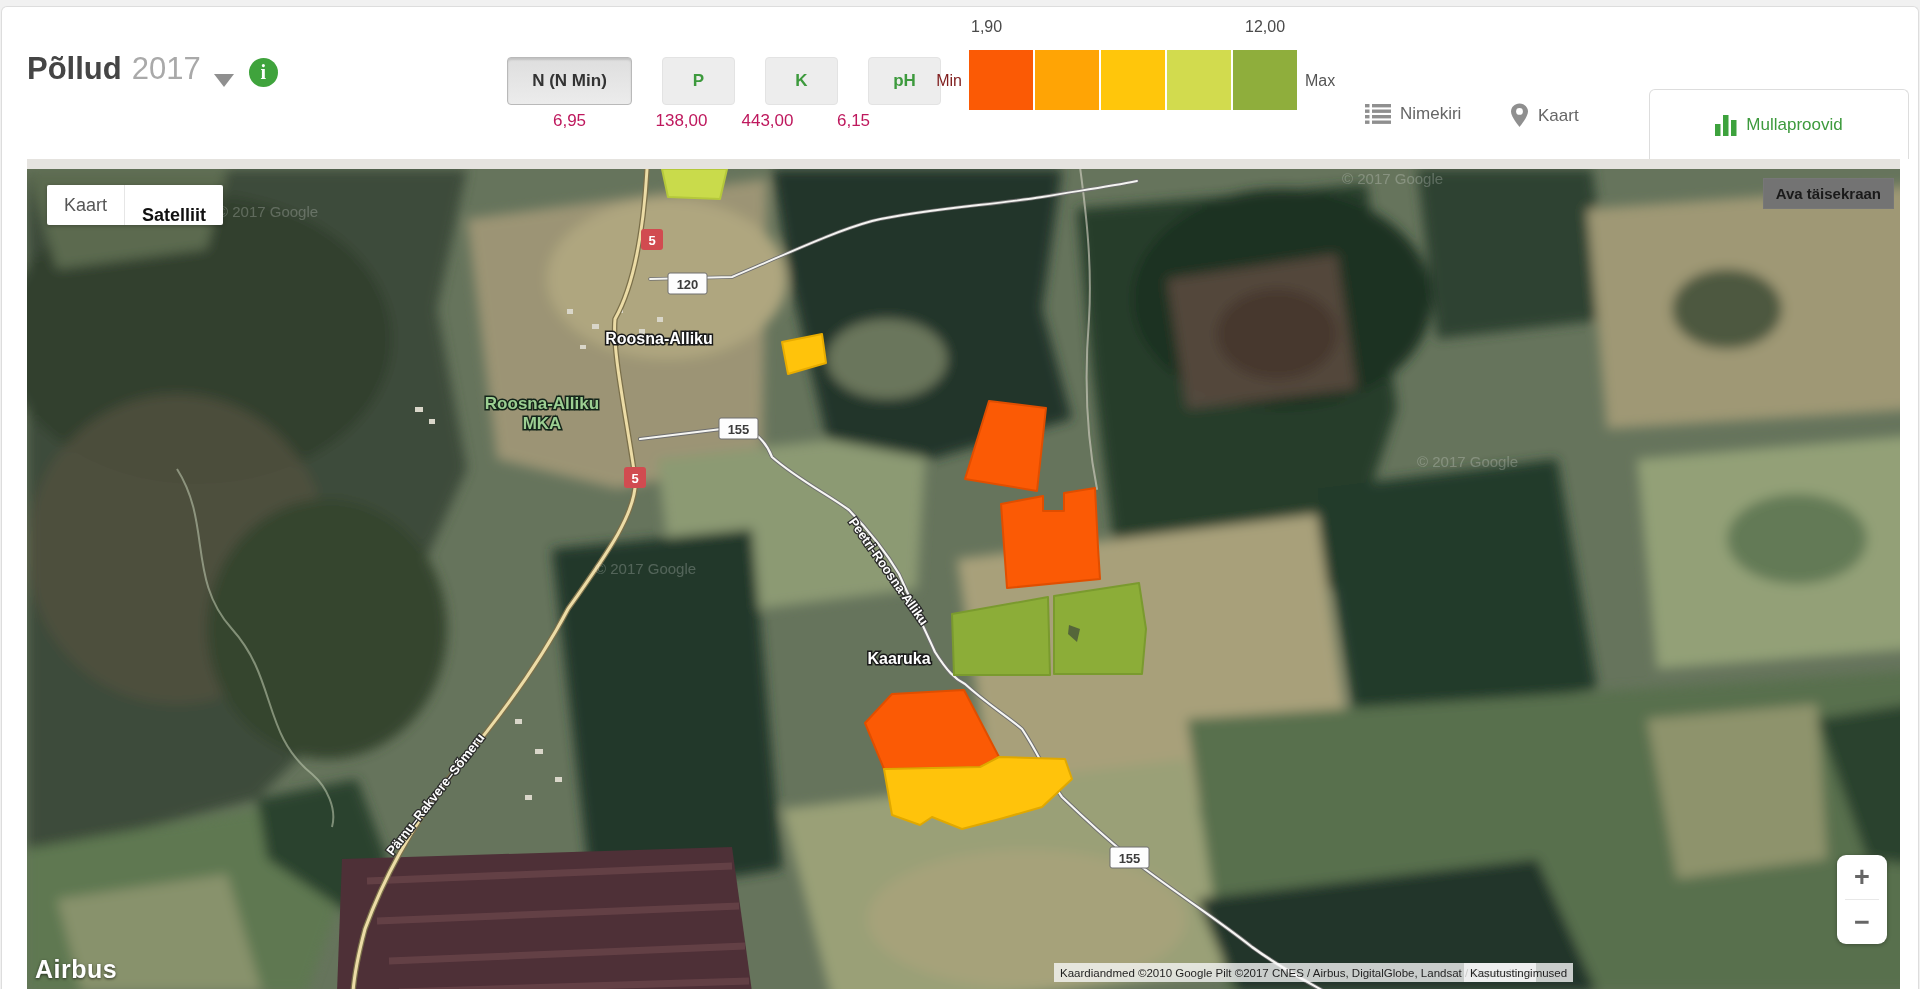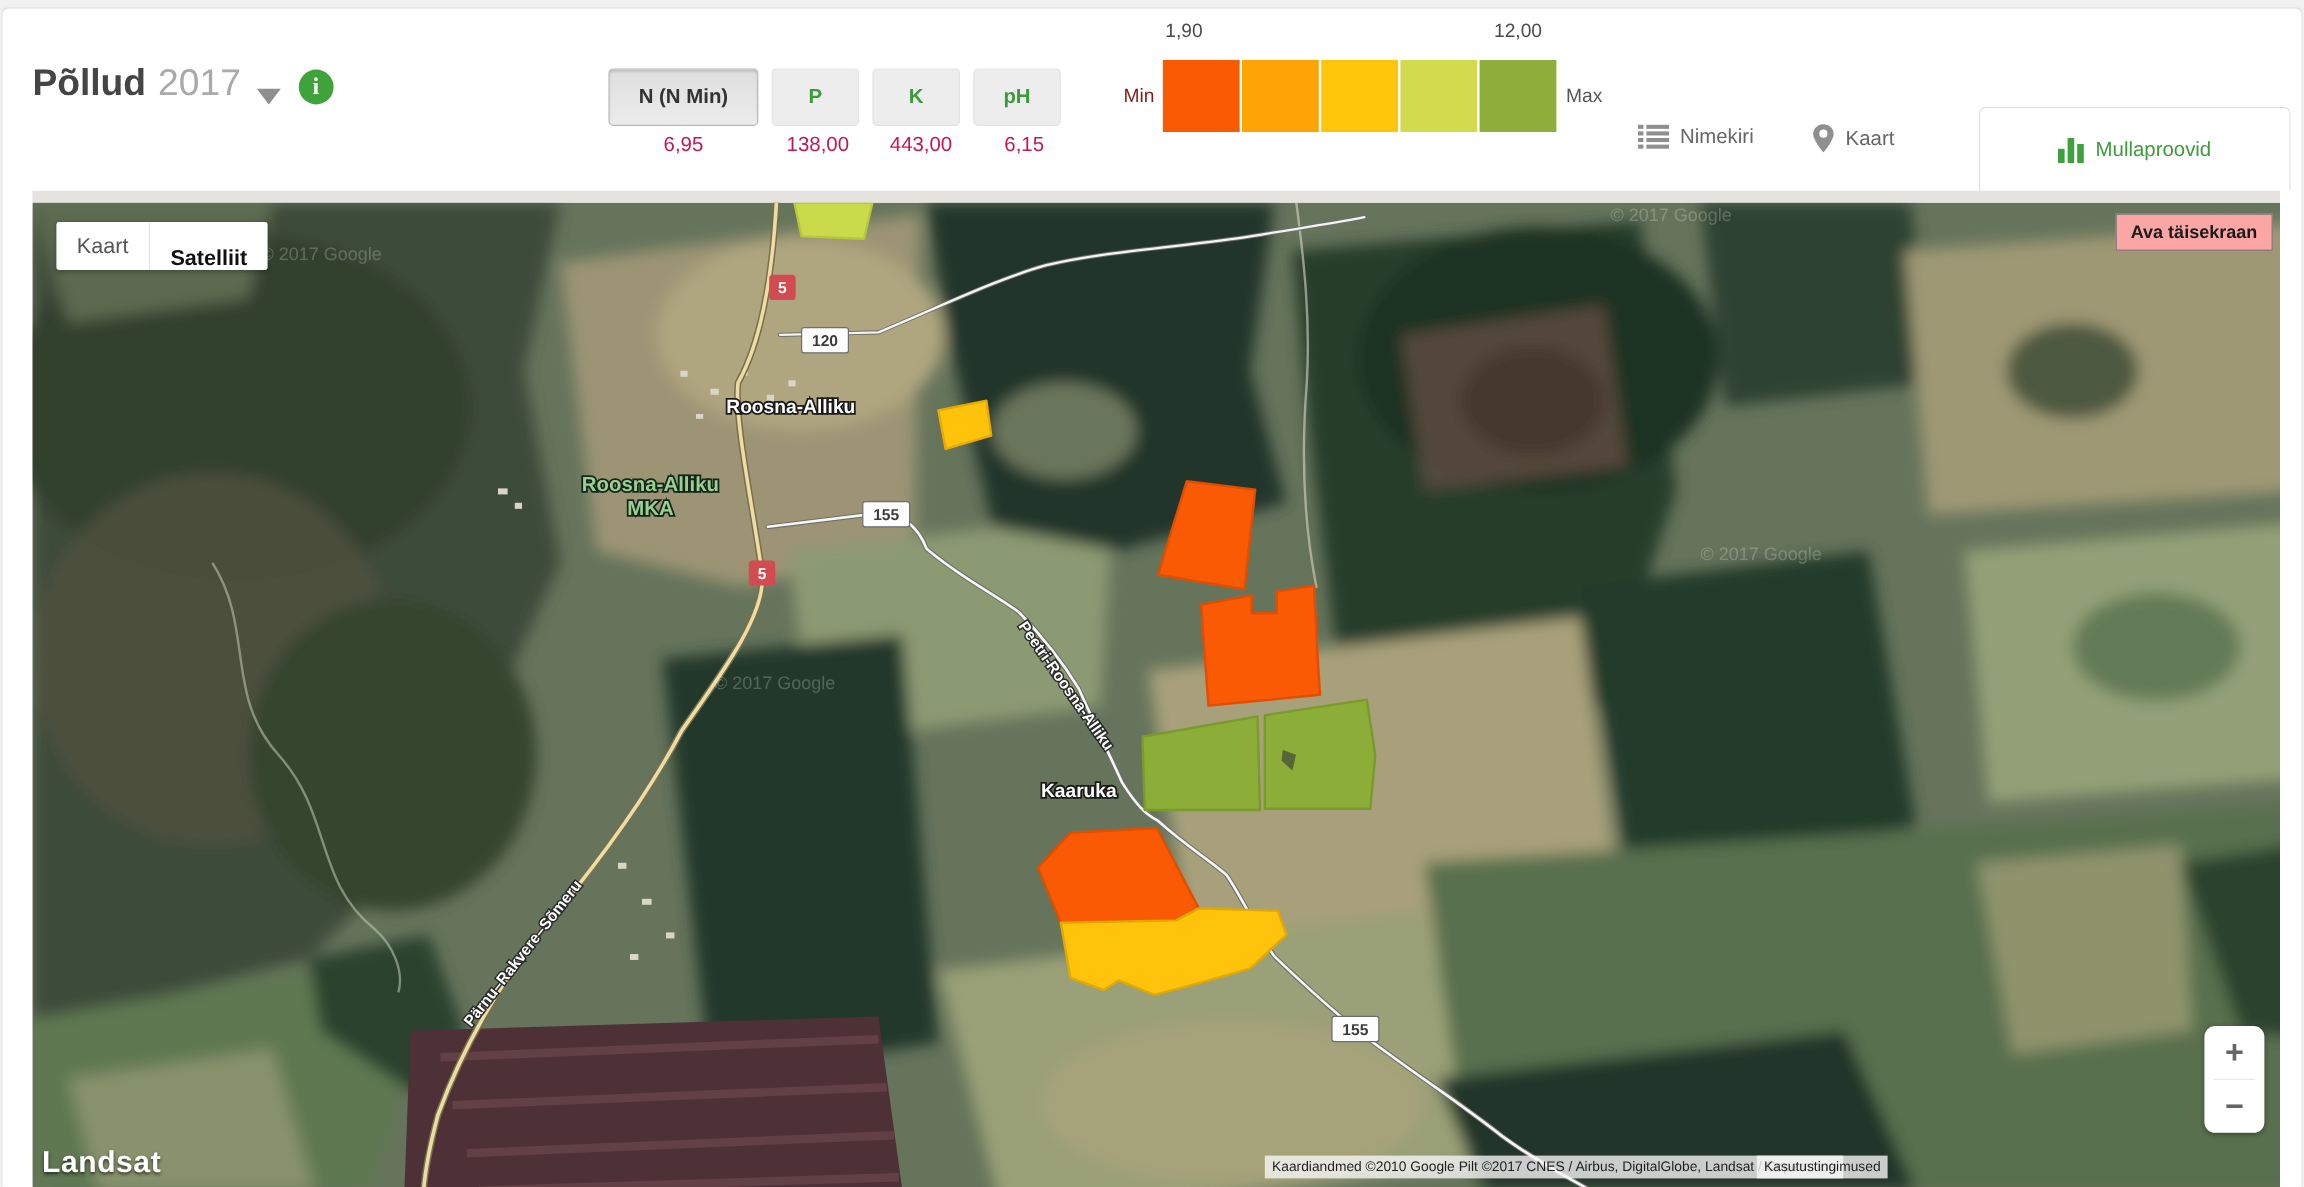--- a/index.html
+++ b/index.html
@@ -10,21 +10,21 @@
   
   .title-row { position:absolute; left:25px; top:44px; display:flex; align-items:flex-end; }
   .title-main { font-size:31px; font-weight:bold; color:#454545; }
   .title-year { font-size:31px; color:#a9a9a9; margin-left:10px; }
   .caret-down { width:0; height:0; border-left:10px solid transparent; border-right:10px solid transparent;
                 border-top:13px solid #8f8f8f; margin-left:13px; margin-top:4px; }
   .info-circle { width:29px; height:29px; border-radius:50%; background:#3fa33c; color:#fff;
                  font-family:"Liberation Serif",serif; font-weight:bold; font-size:20px;
                  display:flex; align-items:center; justify-content:center; margin-left:15px; margin-top:-2px; }
 
-  .nutrient-row { position:absolute; left:505px; top:50px; display:flex; gap:11px; }
+  .nutrient-row { position:absolute; left:505px; top:50px; display:flex; gap:30px; }
   .nutrient-btn { height:48px; border-radius:4px; font-size:17px; font-weight:bold; text-align:center;
                   display:flex; align-items:center; justify-content:center; cursor:pointer;
                   background:#ededed; border:1px solid #e3e3e3; color:#3d9a3d; }
   .nutrient-btn.active { background-image:linear-gradient(#dedede,#ececec); border:1px solid #b9b9b9;
                          box-shadow:inset 0 2px 2px rgba(0,0,0,.13); color:#333; }
   .w-big { width:125px; } .w-sm { width:73px; }
   .value-row { position:absolute; left:505px; top:104px; display:flex; gap:13px; }
   .value-cell { font-size:17px; color:#be185d; text-align:center; }
 
   .legend-min { position:absolute; left:898px; top:65px; width:62px; text-align:right; font-size:16px; color:#7f1d1d; }
@@ -44,21 +44,21 @@
   
   .map { position:absolute; left:25px; top:152px; width:1873px; height:833px; background:#e5e3df; overflow:hidden; }
   .map svg.scene { position:absolute; left:0; top:0; }
 
   .maptype { position:absolute; left:20px; top:26px; height:40px; background:#fff; border-radius:2px;
              box-shadow:0 1px 4px rgba(0,0,0,.3); display:flex; align-items:stretch; font-size:18px; }
   .maptype .cell { display:flex; align-items:center; padding:0 17px; color:#565656; cursor:pointer; }
   .maptype .cell.sel { font-weight:bold; color:#111;margin-top:20px; }
   .maptype .div { width:1px; background:#e6e6e6; }
 
-  .fullscreen-btn { position:absolute; right:6px; top:19px; height:31px; background:#fca5a5; border:1px solid #777;
+  .fullscreen-btn { position:absolute; right:6px; top:19px; height:31px; background:#737373; border:1px solid #777;
                     display:flex; align-items:center; padding:0 12px; font-size:15px; font-weight:bold;
                     color:#1a1a1a; cursor:pointer; }
 
   .zoomctl { position:absolute; right:13px; top:696px; width:50px; height:89px; background:#fff;
              border-radius:9px; box-shadow:0 1px 4px rgba(0,0,0,.3); display:flex; flex-direction:column; }
   .zoomctl .zbtn { flex:1; display:flex; align-items:center; justify-content:center;
                    font-size:27px; font-weight:bold; color:#666; cursor:pointer; }
   .zoomctl .zdiv { height:1px; background:#e8e8e8; margin:0 8px; }
 
   .glogo { position:absolute; left:8px; bottom:8px; font-size:25px; font-weight:bold; color:#fff;
@@ -268,17 +268,17 @@
     </div>
 
     <div class="fullscreen-btn">Ava täisekraan</div>
 
     <div class="zoomctl">
       <div class="zbtn">+</div>
       <div class="zdiv"></div>
       <div class="zbtn">−</div>
     </div>
 
-    <div class="glogo">Landsat</div>
+    <div class="glogo">Airbus</div>
     <div class="attrib a1">Kaardiandmed ©2010 Google Pilt ©2017 CNES / Airbus, DigitalGlobe, Landsat / Copernicus</div>
     <div class="attrib a2">Kasutustingimused</div>
   </div>
 </div>
 
 </body></html>

